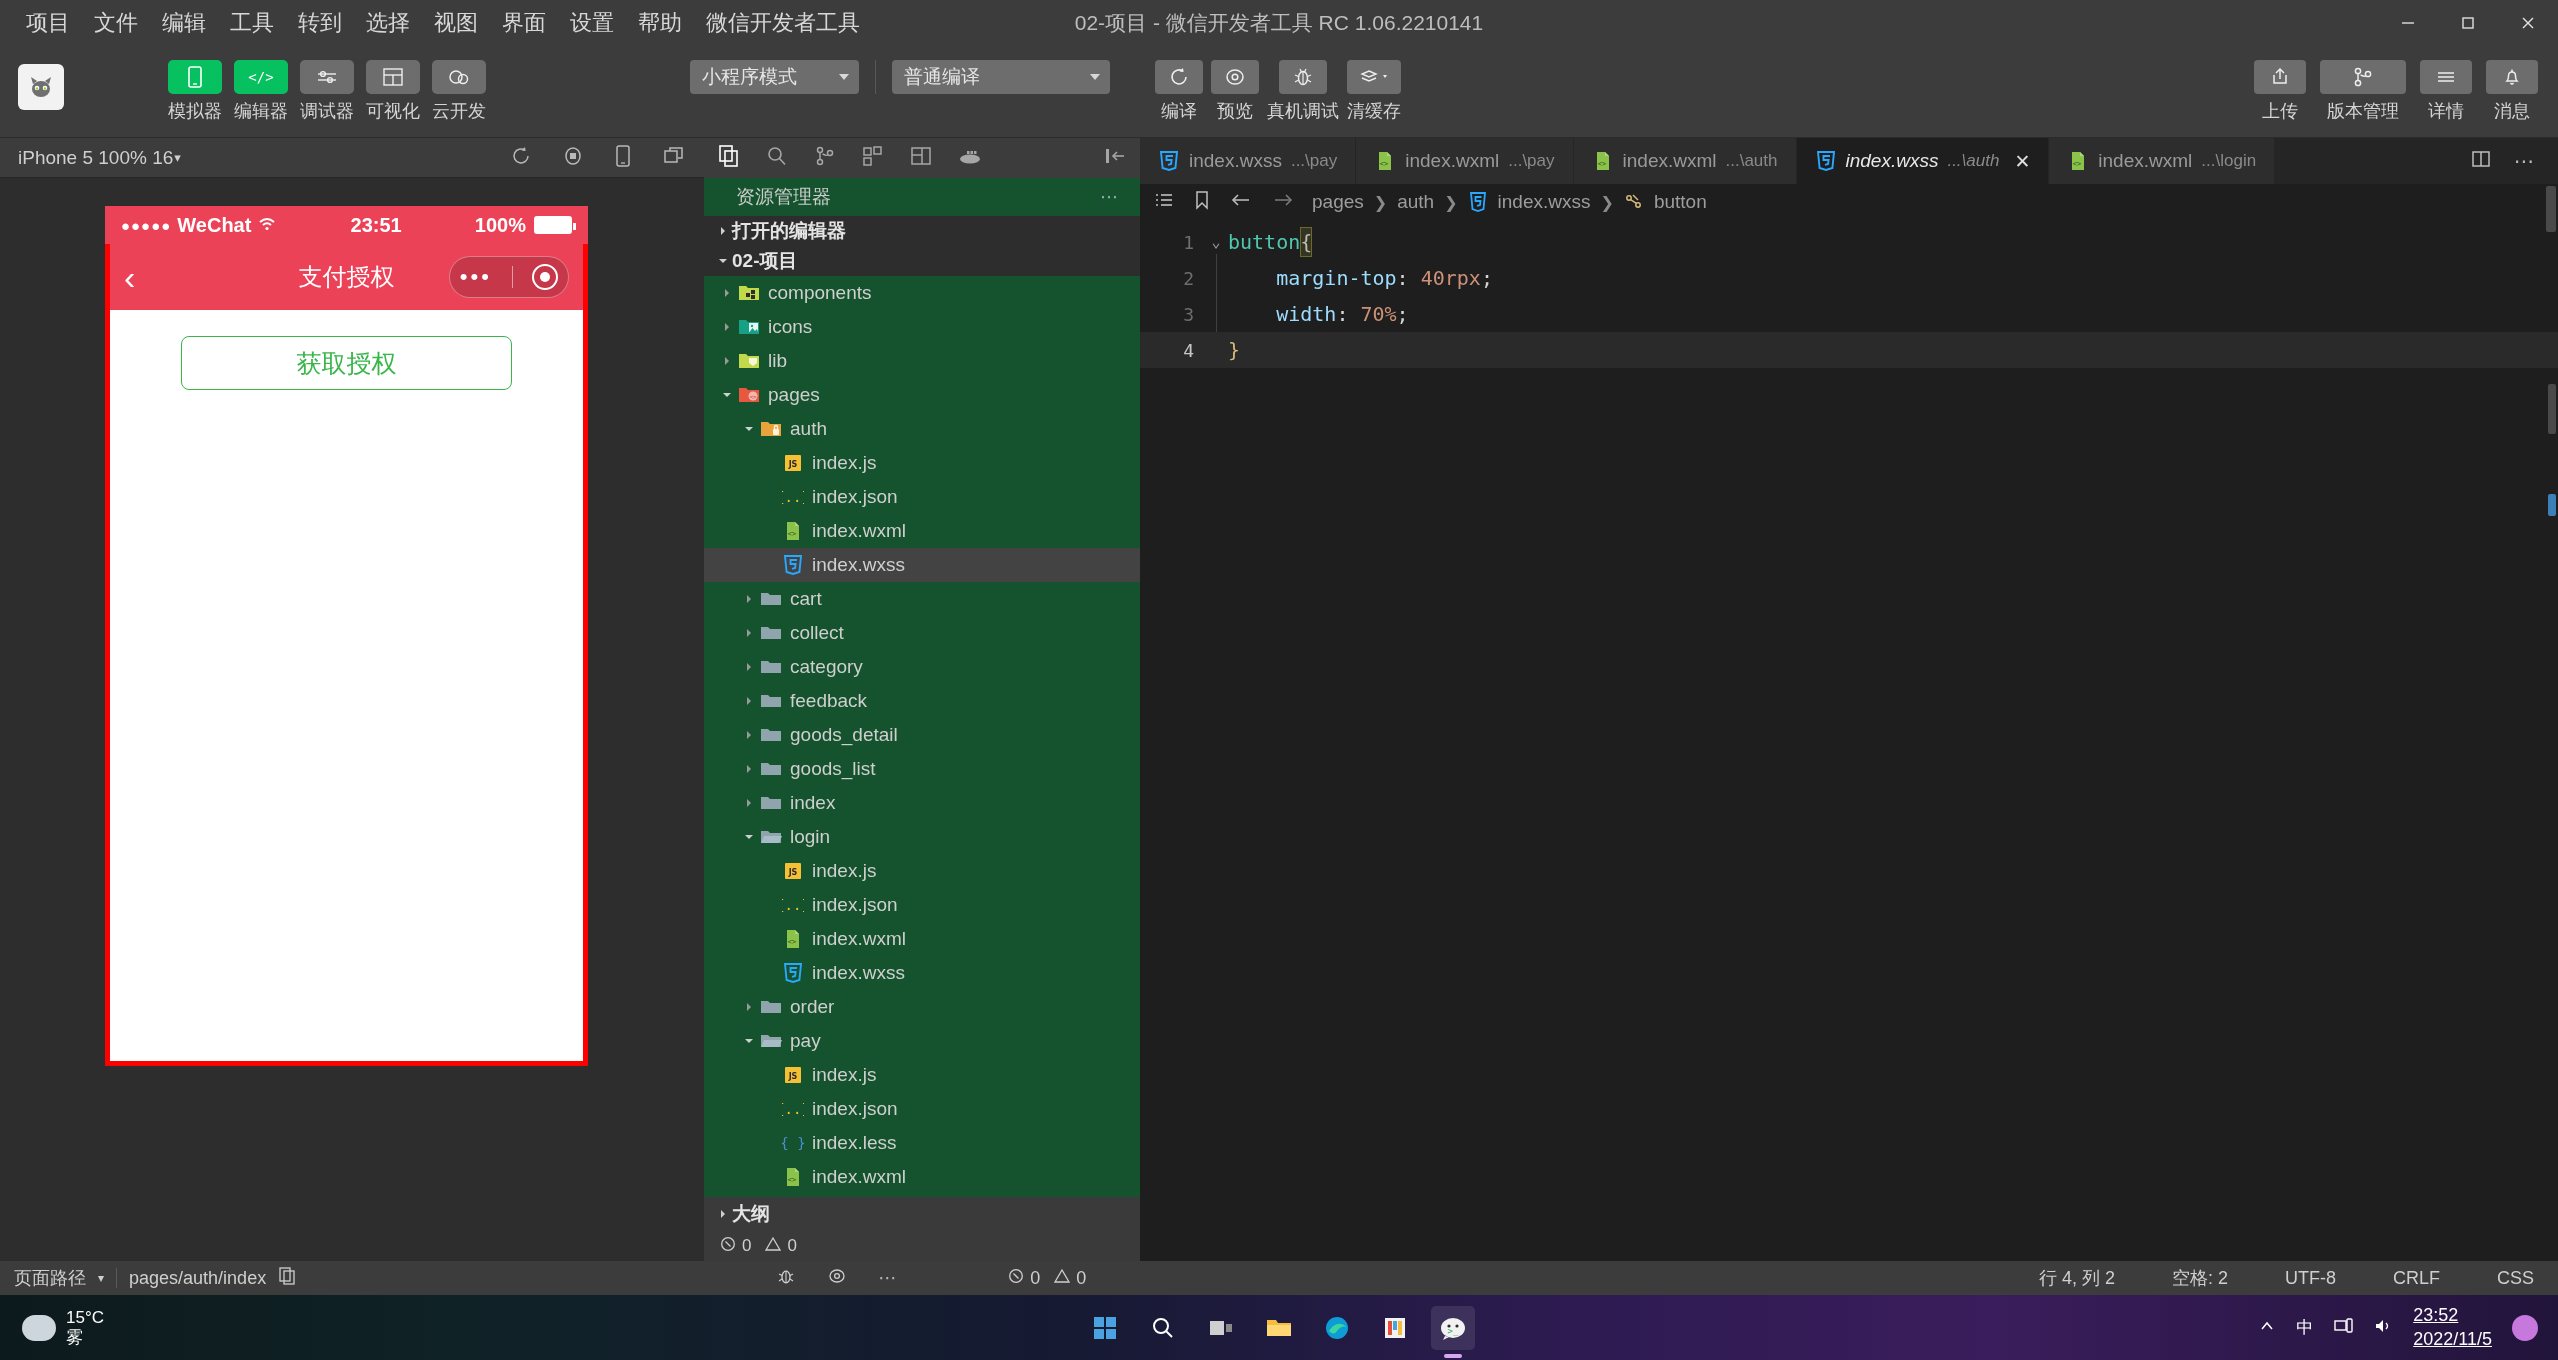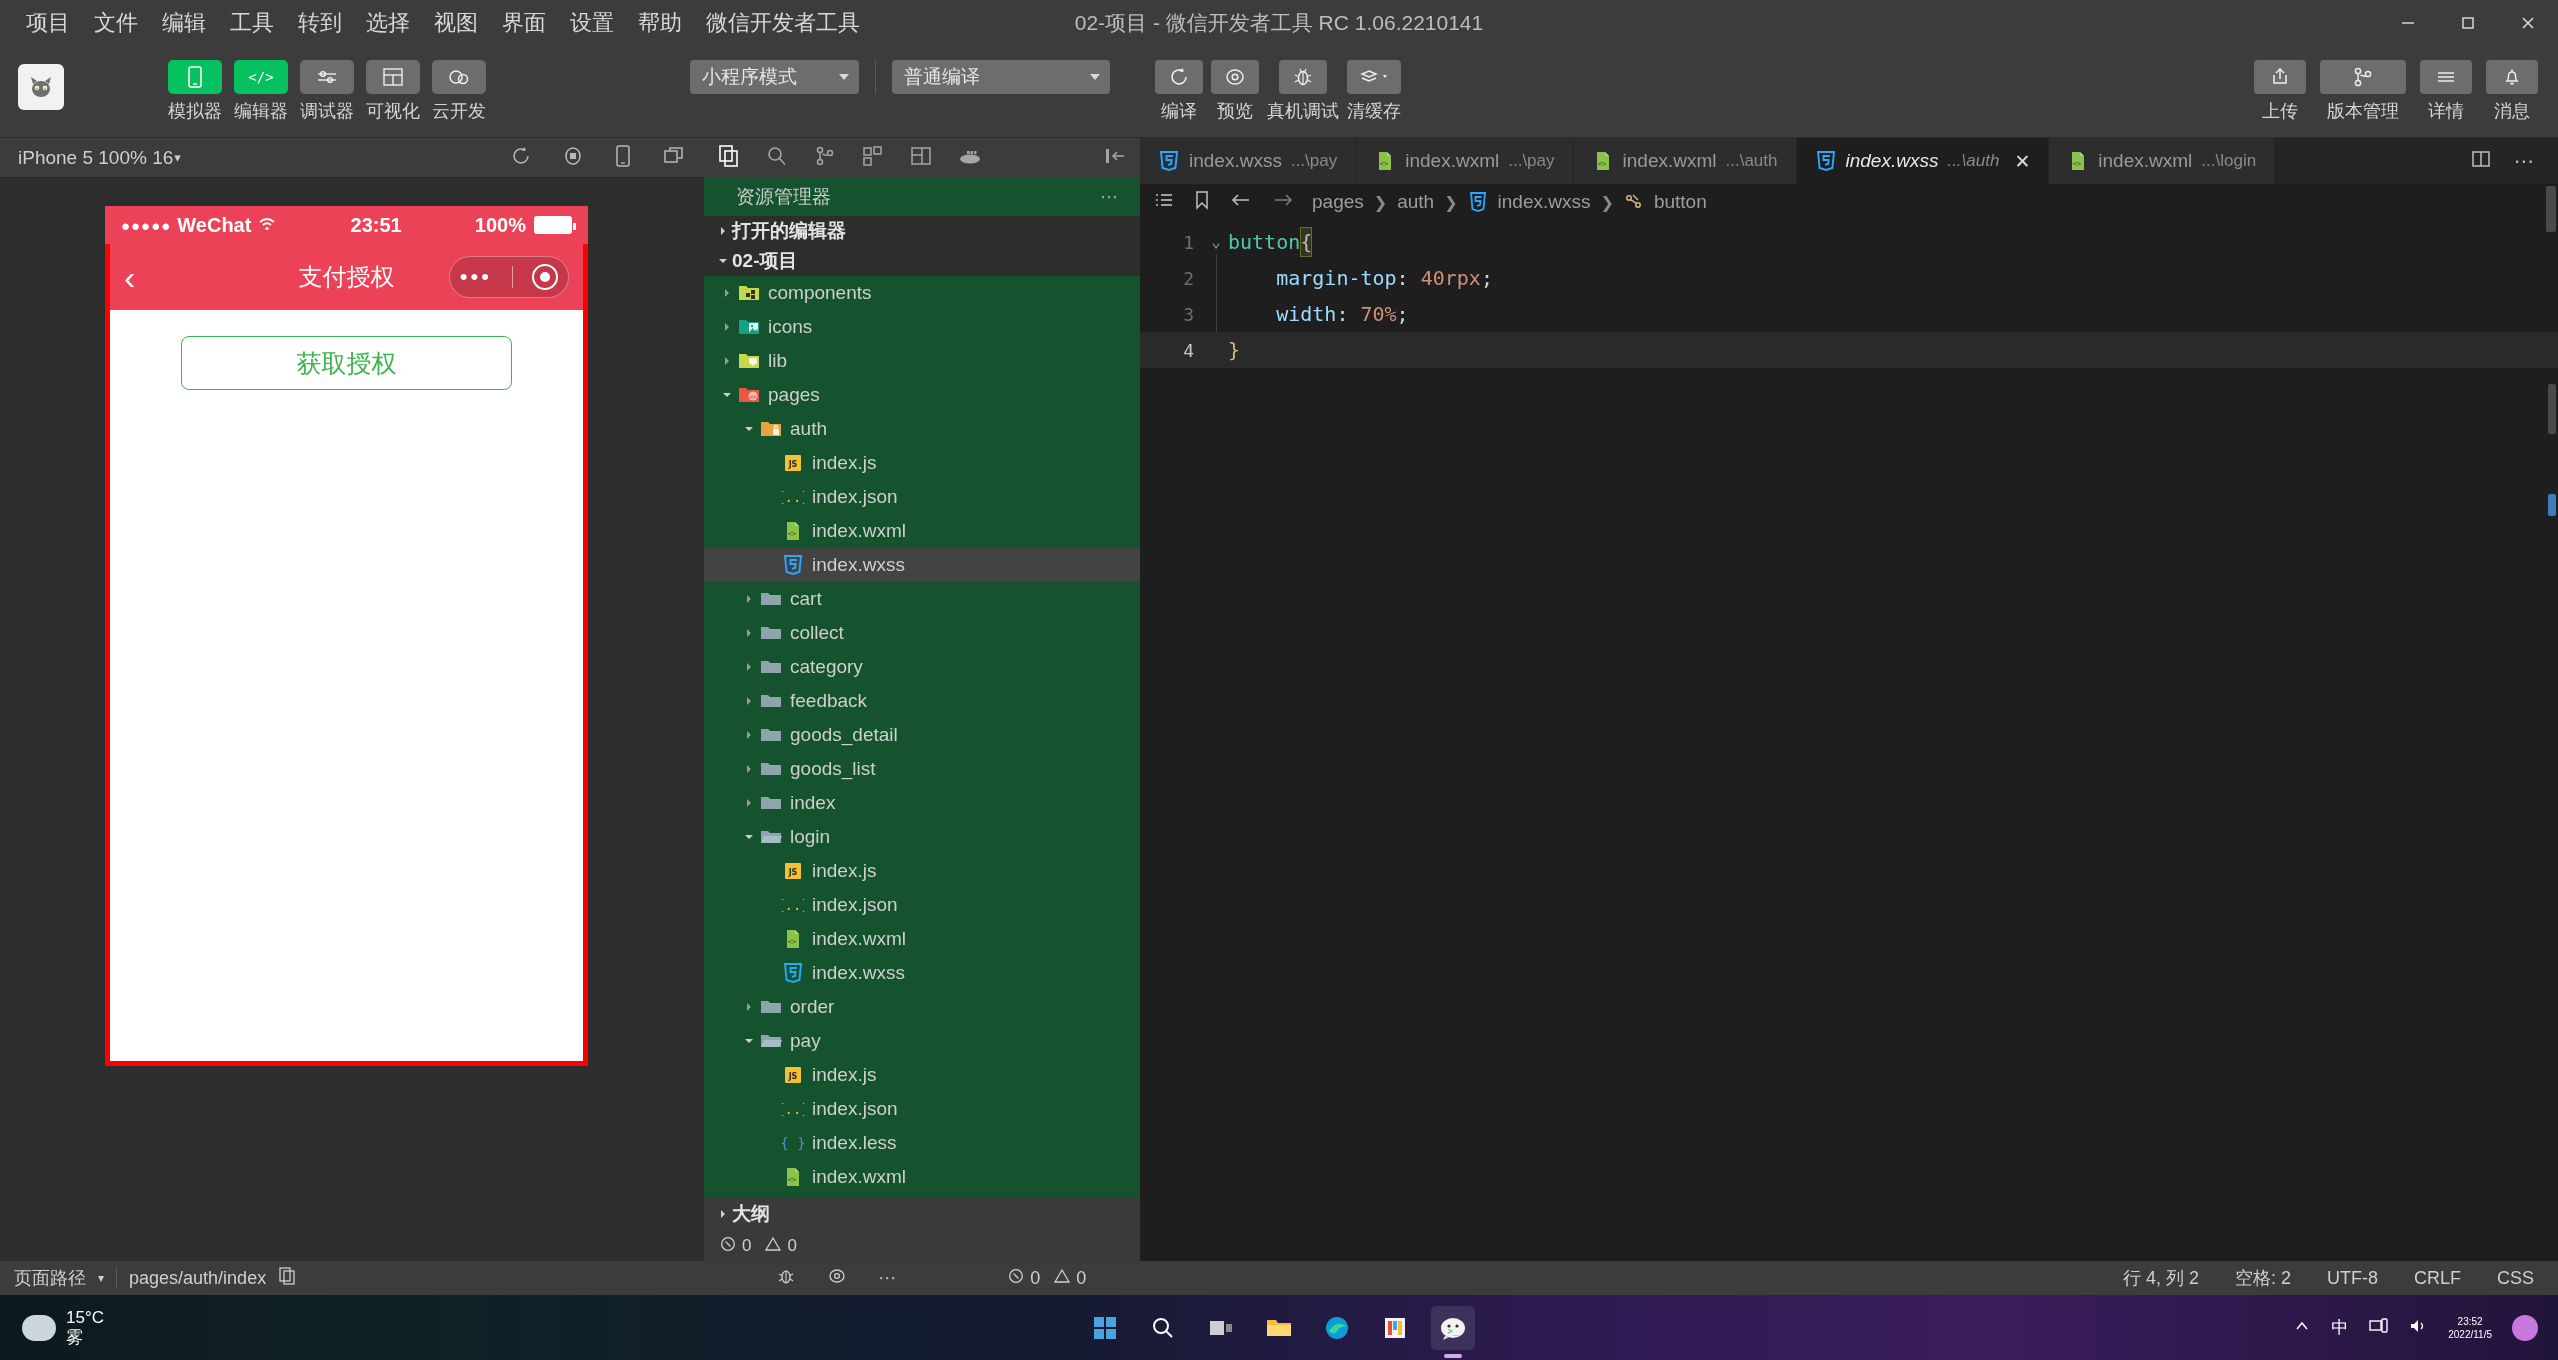--- a/index.html
+++ b/index.html
@@ -236,41 +236,41 @@
 
   
   .statusbar {
     position: absolute; left: 0; bottom: 65px; width: 2558px; height: 34px;
     background: #3c3c3c; display: flex; align-items: center;
     color: #cfcfcf; font-size: 18px;
   }
   .sb-left { display: flex; align-items: center; gap: 12px; padding-left: 14px; }
   .sb-mid { display: flex; align-items: center; gap: 30px; margin-left: 480px; color: #b5b5b5; }
   .sb-prob { display: flex; align-items: center; gap: 6px; margin-left: 110px; }
-  .sb-right { margin-left: auto; display: flex; align-items: center; gap: 36px; padding-right: 24px; }
+  .sb-right { margin-left: auto; display: flex; align-items: center; gap: 57px; padding-right: 24px; }
   .sb-div { width: 1px; height: 20px; background: #5a5a5a; }
 
   
   .taskbar {
     position: absolute; left: 0; bottom: 0; width: 2558px; height: 65px;
     background: linear-gradient(90deg,#0d1a1d 0%, #0f2226 18%, #161a33 42%, #2e1b52 62%, #3a1d5c 78%, #21143a 100%);
     display: flex; align-items: center;
   }
   .tb-weather { display: flex; align-items: center; gap: 10px; padding-left: 22px; color: #fff; }
   .tb-cloud { width: 34px; height: 26px; background: #cdd6dd; border-radius: 14px; }
   .tb-wtext { font-size: 17px; line-height: 1.15; }
   .tb-center { position: absolute; left: 50%; transform: translateX(-50%); display: flex; align-items: center; gap: 14px; }
   .tb-icon { width: 44px; height: 44px; display: flex; align-items: center; justify-content: center; position: relative; }
   .tb-icon.active::after {
     content: ""; position: absolute; bottom: -8px; left: 50%; transform: translateX(-50%);
     width: 18px; height: 4px; border-radius: 2px; background: #d6a8f0;
   }
   .tb-icon.active { background: rgba(255,255,255,0.10); border-radius: 5px; }
   .tb-right { margin-left: auto; display: flex; align-items: center; gap: 20px; padding-right: 20px; color: #fff; }
-  .tb-clock { font-size: 10px; line-height: 1.3; text-align: center; }
+  .tb-clock { font-size: 18px; line-height: 1.3; text-align: left; text-decoration: underline; }
   .tb-avatar { width: 26px; height: 26px; border-radius: 50%; background: #c678dd; }
 </style>
 </head>
 <body>
 
 <div class="app">
 
   <div class="titlebar">
     <div class="menu">
       <div class="menu-item">项目</div>

